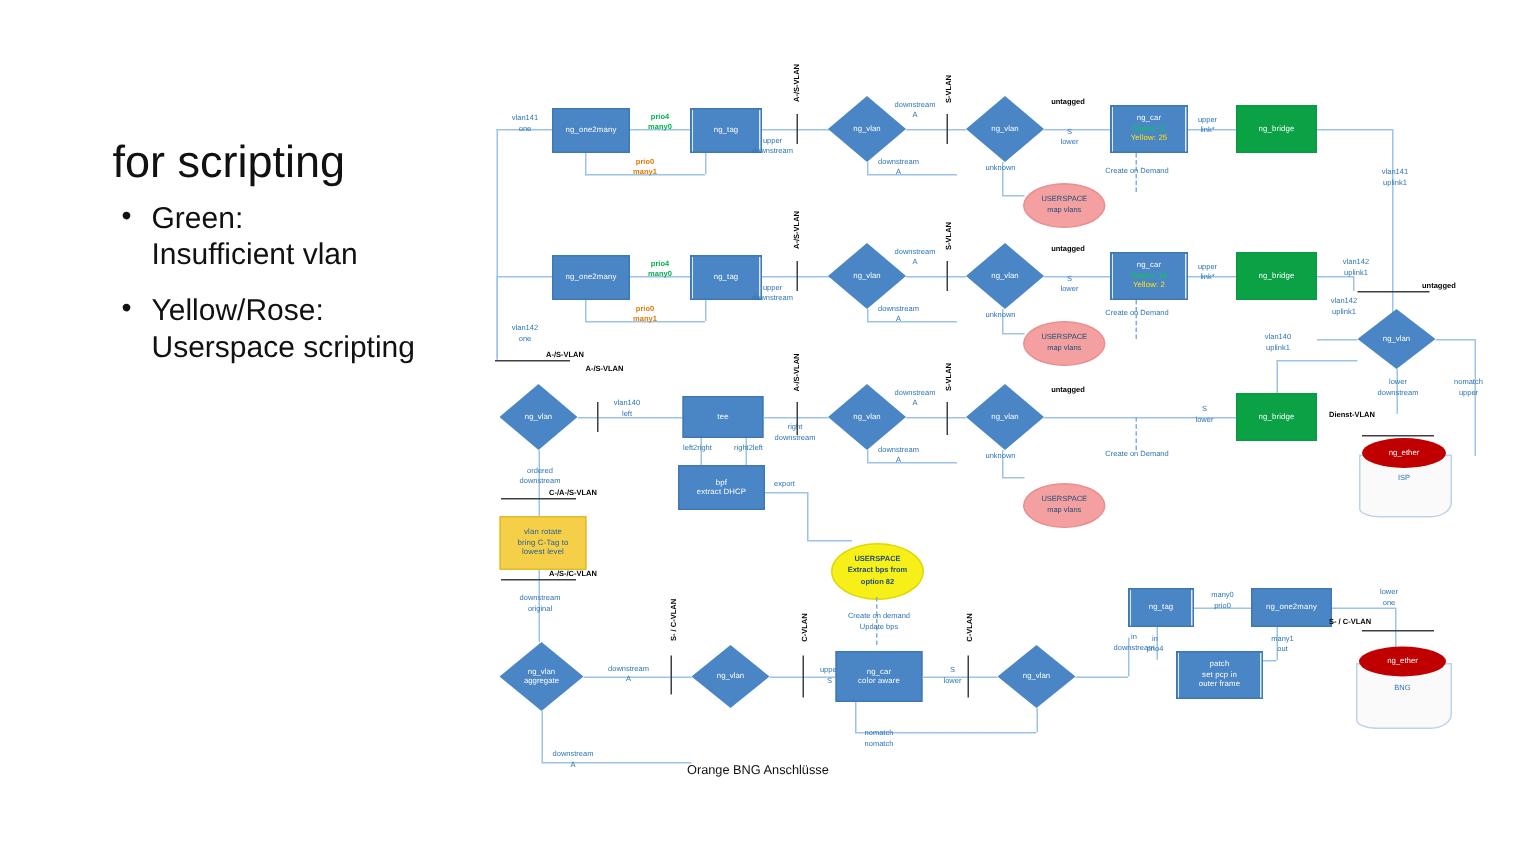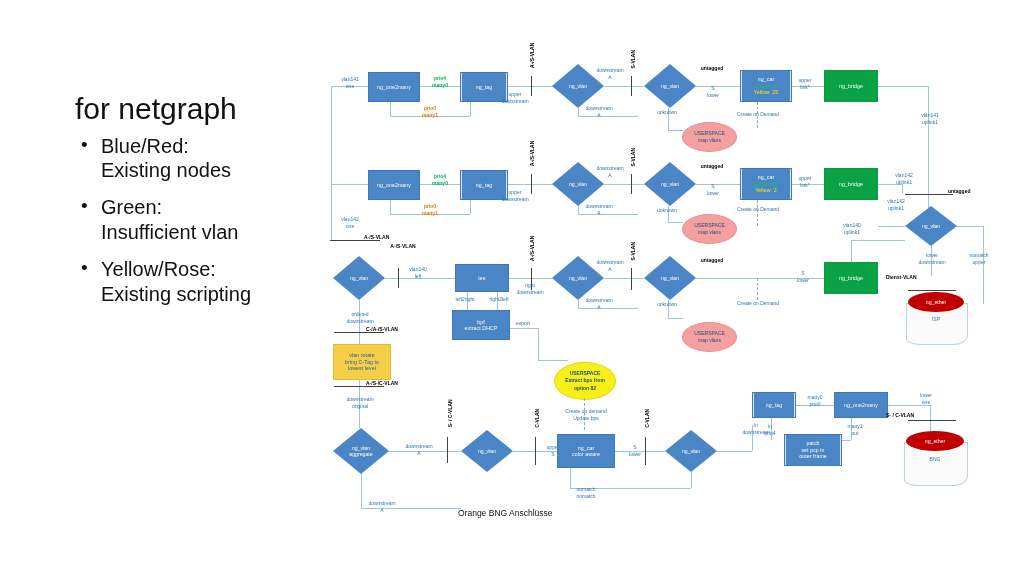--- a/index.html
+++ b/index.html
@@ -55,29 +55,27 @@
   .dash{position:absolute;border-left:.8px dashed #7fb0dd;}
   .caption{position:absolute;font-size:8.5px;color:#111;}
 </style>
 </head>
 <body>
 
 <div id="slide">
 
   <div id="textpanel">
     <div id="title">
-      <div>for netgraph</div>
+      <div>for scripting</div>
     </div>
     <ul id="bullets">
-      <li style="white-space:pre-line">Blue/Red:
-Existing nodes</li>
       <li style="white-space:pre-line">Green:
 Insufficient vlan</li>
       <li style="white-space:pre-line">Yellow/Rose:
-Existing scripting</li>
+Userspace scripting</li>
     </ul>
   </div>
 
   <div id="diagram">
 
     <div class="ln v" style="left:331px;top:86px;height:154px;"></div>
     <div class="ln h" style="left:331px;top:86px;width:37px;"></div>
     <div class="lbl" style="left:330px;top:76px;width:40px;">vlan141
 one</div>
 

